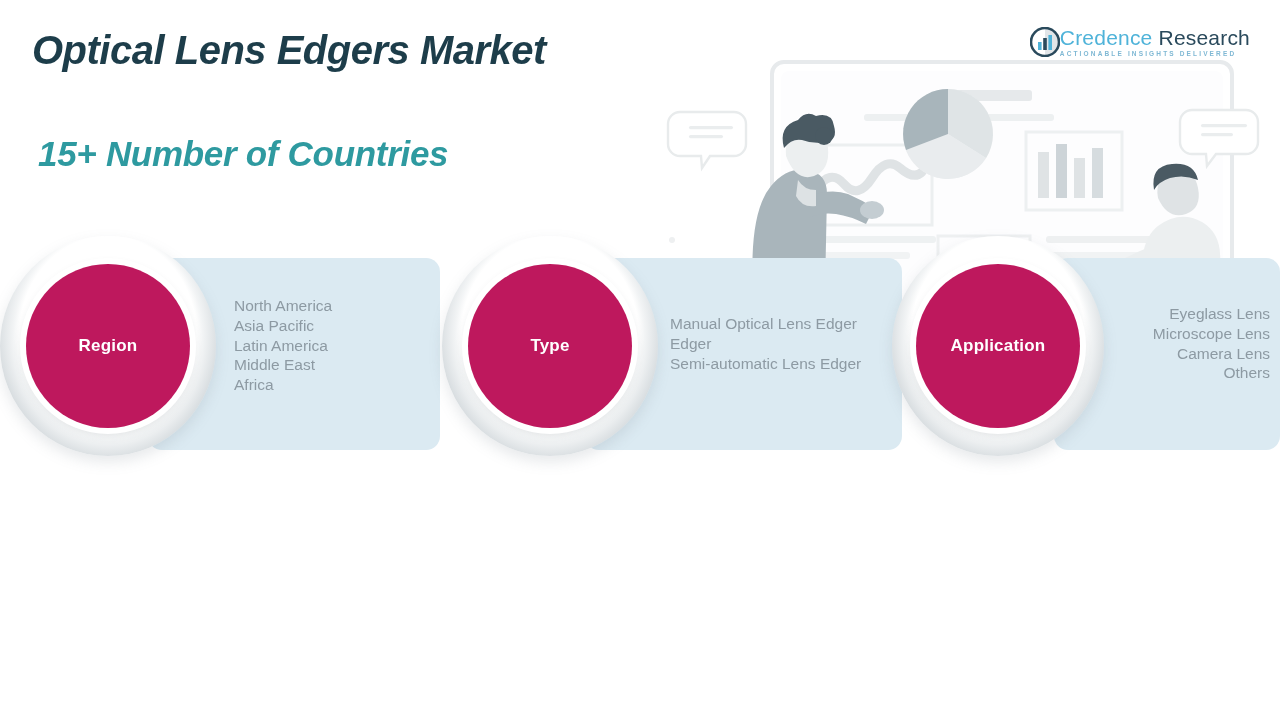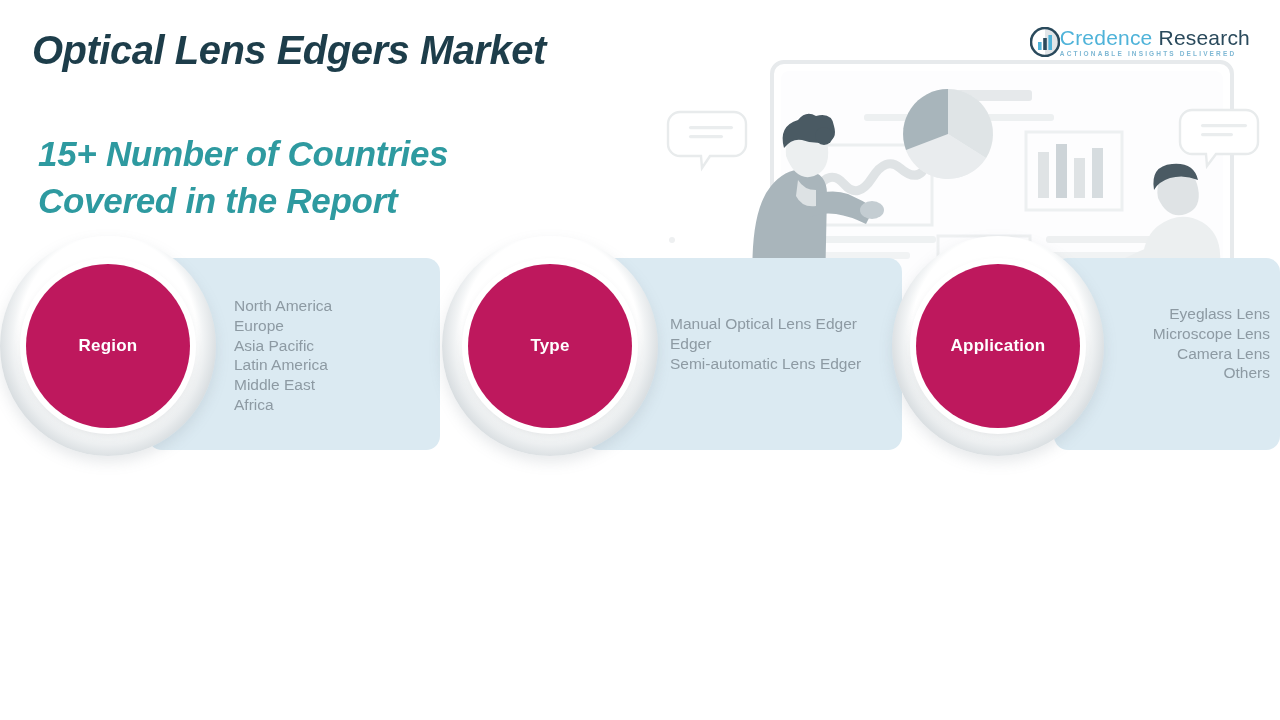--- a/index.html
+++ b/index.html
@@ -69,21 +69,20 @@
 </style>
 </head>
 <body>
 
 <div class="canvas">
 
   <div class="page-title">Optical Lens Edgers Market</div>
 
   <div class="subtitle">
     <div>15+ Number of Countries</div>
-    <div>Covered in the Report</div>
   </div>
 
   <div class="logo">
     <div class="logo-mark">
       <svg width="30" height="30" viewBox="0 0 30 30">
         <circle cx="15" cy="15" r="14" fill="none" stroke="#2a4a5c" stroke-width="2.6"></circle>
         <path d="M15 1.2 A13.8 13.8 0 0 1 15 28.8 Z" fill="#2a4a5c" opacity="0.14"></path>
         <rect x="8" y="15" width="3.6" height="8" fill="#4fb3d9"></rect>
         <rect x="13.2" y="11" width="3.6" height="12" fill="#2a4a5c"></rect>
         <rect x="18.4" y="8" width="3.6" height="15" fill="#4fb3d9"></rect>
@@ -178,21 +177,20 @@
       <circle cx="546" cy="238" r="3" fill="#eef0f1"></circle>
     </svg>
   </div>
 
   <div class="cards">
 
     <div class="card-group" style="left:0px; width:440px;">
       <div class="card-panel" style="left:148px; width:292px;"></div>
       <div class="card-list" style="left:234px; top:60px;">
         <div>North America</div>
-        <div>Europe</div>
         <div>Asia Pacific</div>
         <div>Latin America</div>
         <div>Middle East</div>
         <div>Africa</div>
       </div>
       <div class="circle-wrap" style="left:0px;">
         <div class="circle-halo"></div>
         <div class="circle-core">
           <span class="circle-label">Region</span>
         </div>

